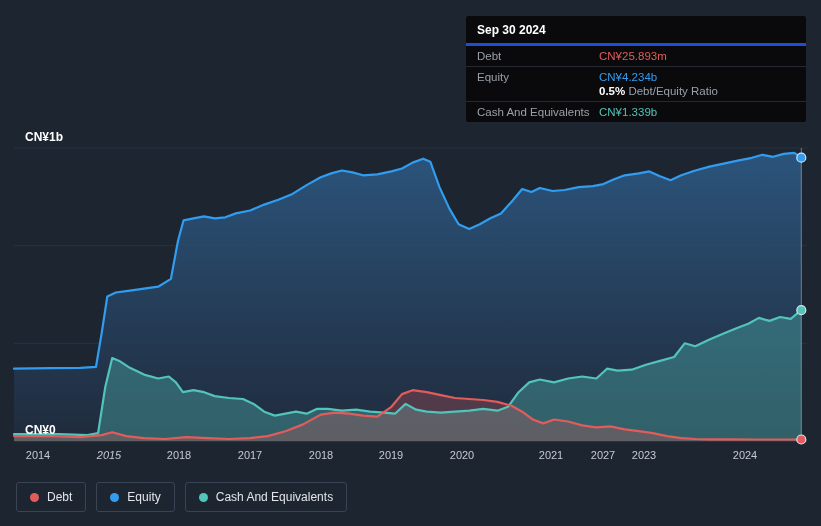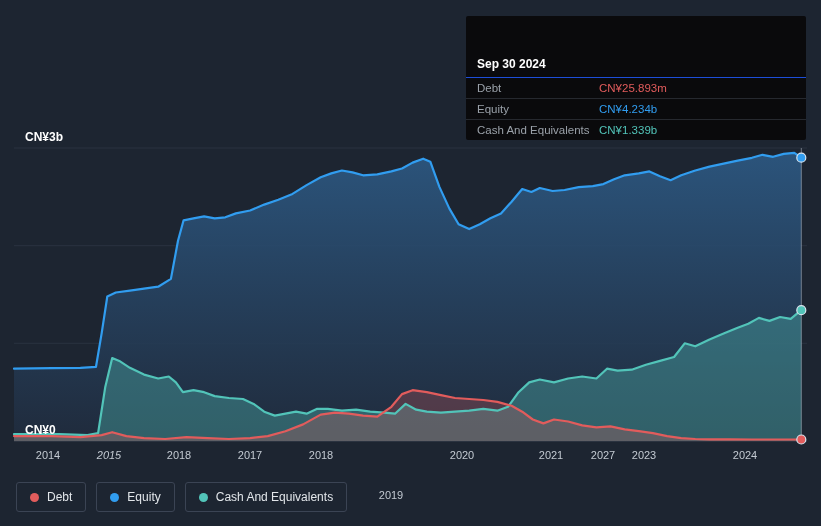--- a/index.html
+++ b/index.html
@@ -2,21 +2,21 @@
 <html><head>
 <meta charset="utf-8">
 <style>
   * { margin:0; padding:0; box-sizing:border-box; }
   html,body { background:#10151d; font-family:"Liberation Sans", sans-serif; }
   .stage { position:relative; width:821px; height:526px; background:#1d2531; overflow:hidden; }
   #chart-svg { position:absolute; left:0; top:0; }
   .y-label { position:absolute; left:25px; color:#ffffff; font-size:12px; font-weight:bold; }
   .x-tick { position:absolute; top:449px; transform:translateX(-50%); color:#c3cad2; font-size:11px; }
   .tooltip { position:absolute; left:466px; top:16px; width:340px; background:#0a0a0c; border-radius:2px; color:#fff; font-size:11.5px; }
-  .tt-header { padding:7px 11px 6px; font-weight:bold; font-size:12px; color:#ffffff; border-bottom:1px solid #1d4ed8;margin-top:34px; }
+  .tt-header { padding:7px 11px 6px; font-weight:bold; font-size:12px; color:#ffffff; border-bottom:3px solid #1d4ed8; }
   .tt-row { display:grid; grid-template-columns:122px 1fr; padding:4px 11px; align-items:start; border-bottom:1px solid #26292f; }
   .tt-row:last-child { border-bottom:none; }
   .tt-label { color:#9aa1a9; }
   .tt-value { font-weight:normal; }
   .tt-sub { display:block; color:#9aa1a9; margin-top:2px; }
   .tt-sub b { color:#ffffff; }
   .legend { position:absolute; left:16px; top:482px; display:flex; gap:10px; }
   .legend-item { display:flex; align-items:center; gap:8px; border:1px solid #3b4454; border-radius:3px; padding:7px 13px; color:#e2e6ea; font-size:12px; cursor:pointer; background:transparent; }
   .legend-dot { width:9px; height:9px; border-radius:50%; flex:0 0 auto; }
 </style>
@@ -42,47 +42,48 @@
       <path d="M14.0 368.7L52.2 368.2L80.4 367.8L96.0 366.8L101.6 333.6L107.3 296.5L115.8 292.5L129.9 290.6L144.0 288.6L158.2 286.7L170.9 278.9L178.0 240.8L183.6 220.3L193.5 218.3L204.1 216.4L214.7 218.3L225.3 217.3L235.9 213.4L250.1 210.5L264.2 204.6L278.3 199.8L292.5 193.9L306.6 185.1L320.7 177.3L331.3 173.4L341.9 170.5L352.5 172.4L363.1 175.3L377.3 174.4L391.4 171.4L402.0 168.5L412.6 162.6L423.2 158.7L430.3 161.7L439.5 187.1L449.4 208.6L458.6 224.2L469.2 229.1L479.8 224.2L490.4 218.3L501.0 213.4L511.6 201.7L522.2 189.0L531.4 192.0L539.8 188.0L552.6 191.0L564.6 190.0L578.7 187.1L592.8 186.1L603.4 184.1L614.1 179.3L624.7 175.3L638.8 173.4L649.4 171.4L660.0 176.3L670.6 180.2L681.2 175.3L695.3 170.5L709.5 166.6L723.6 163.6L737.7 160.7L751.9 157.8L762.5 154.8L773.1 156.8L783.7 153.9L794.3 152.9L801.3 157.7" fill="none" stroke="#319df0" stroke-width="2.2" stroke-linejoin="round" stroke-linecap="round"></path>
       <path d="M14.0 434.2L59.2 434.2L87.5 435.1L98.1 433.2L105.2 387.3L112.2 358.0L119.3 360.9L129.9 367.8L144.0 374.6L158.2 378.5L168.8 376.5L175.9 382.4L182.9 392.2L193.5 390.2L204.1 392.2L214.7 396.1L228.9 398.0L243.0 399.0L253.6 403.9L264.2 411.7L274.8 415.6L285.4 413.7L296.0 411.7L306.6 413.7L317.2 408.8L327.8 408.8L341.9 410.7L356.1 409.7L370.2 411.7L384.3 412.7L395.0 413.7L405.6 403.9L416.2 409.7L426.8 411.7L440.9 412.7L455.0 411.7L469.2 410.7L483.3 408.8L497.4 410.7L508.0 406.8L518.6 392.2L529.2 382.4L539.8 379.5L554.0 382.4L568.1 378.5L582.2 376.5L596.4 378.5L607.0 368.7L617.6 370.7L631.7 369.7L645.9 364.8L660.0 360.9L674.1 357.0L684.7 343.3L695.3 346.3L709.5 339.4L723.6 333.6L737.7 327.7L748.3 323.8L758.9 317.9L769.5 320.9L780.1 317.0L790.7 318.9L801.3 310.2" fill="none" stroke="#52c4b9" stroke-width="2.2" stroke-linejoin="round" stroke-linecap="round"></path>
       <path d="M14.0 436.1L52.2 436.1L80.4 437.1L101.6 435.1L112.2 432.2L126.4 436.1L144.0 438.1L165.2 439.0L186.5 437.1L207.7 438.1L228.9 439.0L250.1 438.1L267.7 436.1L285.4 431.2L303.1 424.4L320.7 414.6L334.9 412.7L349.0 413.7L363.1 415.6L377.3 416.6L391.4 406.8L402.0 394.1L412.6 390.2L426.8 392.2L440.9 395.1L455.0 398.0L469.2 399.0L483.3 400.0L497.4 401.9L511.6 405.8L522.2 411.7L532.8 419.5L543.4 423.4L554.0 419.5L568.1 421.5L582.2 425.4L596.4 427.3L610.5 426.4L624.7 429.3L638.8 431.2L652.9 433.2L667.1 436.1L681.2 438.1L695.3 439.0L709.5 439.3L730.7 439.4L751.9 439.5L773.1 439.5L801.3 439.5" fill="none" stroke="#e25c5c" stroke-width="2.2" stroke-linejoin="round" stroke-linecap="round"></path>
       <line x1="801.3" x2="801.3" y1="148" y2="441" stroke="rgba(215,225,235,0.45)" stroke-width="1"></line>
       <circle cx="801.3" cy="439.5" r="4.5" fill="#e25c5c" stroke="#d9e4ee" stroke-width="1.2"></circle>
       <circle cx="801.3" cy="157.7" r="4.5" fill="#319df0" stroke="#d9e4ee" stroke-width="1.2"></circle>
       <circle cx="801.3" cy="310.2" r="4.5" fill="#52c4b9" stroke="#d9e4ee" stroke-width="1.2"></circle>
     </svg>
 
   <div id="y-labels">
-      <div class="y-label" style="top: 130px;">CN¥3b</div>
+      <div class="y-label" style="top: 130px;">CN¥1b</div>
       <div class="y-label" style="top: 423px;">CN¥0</div>
     </div>
   <div id="x-ticks">
-      <div class="x-tick" style="left: 48px; color: rgb(195, 202, 210);">2014</div>
+      <div class="x-tick" style="left: 38px; color: rgb(195, 202, 210);">2014</div>
       <div class="x-tick" style="left: 109px; color: rgb(195, 202, 210); font-style: italic;">2015</div>
       <div class="x-tick" style="left: 179px; color: rgb(195, 202, 210);">2018</div>
       <div class="x-tick" style="left: 250px; color: rgb(195, 202, 210);">2017</div>
       <div class="x-tick" style="left: 321px; color: rgb(195, 202, 210);">2018</div>
-      <div class="x-tick" style="left: 391px; color: rgb(195, 202, 210); margin-top: 40px;">2019</div>
+      <div class="x-tick" style="left: 391px; color: rgb(195, 202, 210);">2019</div>
       <div class="x-tick" style="left: 462px; color: rgb(195, 202, 210);">2020</div>
       <div class="x-tick" style="left: 551px; color: rgb(195, 202, 210);">2021</div>
       <div class="x-tick" style="left: 603px; color: rgb(195, 202, 210);">2027</div>
       <div class="x-tick" style="left: 644px; color: rgb(195, 202, 210);">2023</div>
       <div class="x-tick" style="left: 745px; color: rgb(195, 202, 210);">2024</div>
     </div>
 
   <div class="tooltip" style="background: rgb(10, 10, 12);">
     <div class="tt-header">Sep 30 2024</div>
     <div class="tt-row">
       <span class="tt-label">Debt</span>
       <span class="tt-value" style="color: rgb(226, 92, 92);">CN¥25.893m</span>
     </div>
     <div class="tt-row">
       <span class="tt-label">Equity</span>
       <span>
         <span class="tt-value" style="color: rgb(49, 157, 240);">CN¥4.234b</span>
+        <span class="tt-sub"><b>0.5%</b> <span>Debt/Equity Ratio</span></span>
       </span>
     </div>
     <div class="tt-row">
       <span class="tt-label">Cash And Equivalents</span>
       <span class="tt-value" style="color: rgb(82, 196, 185);">CN¥1.339b</span>
     </div>
   </div>
 
   <div class="legend">
     <div class="legend-item">

